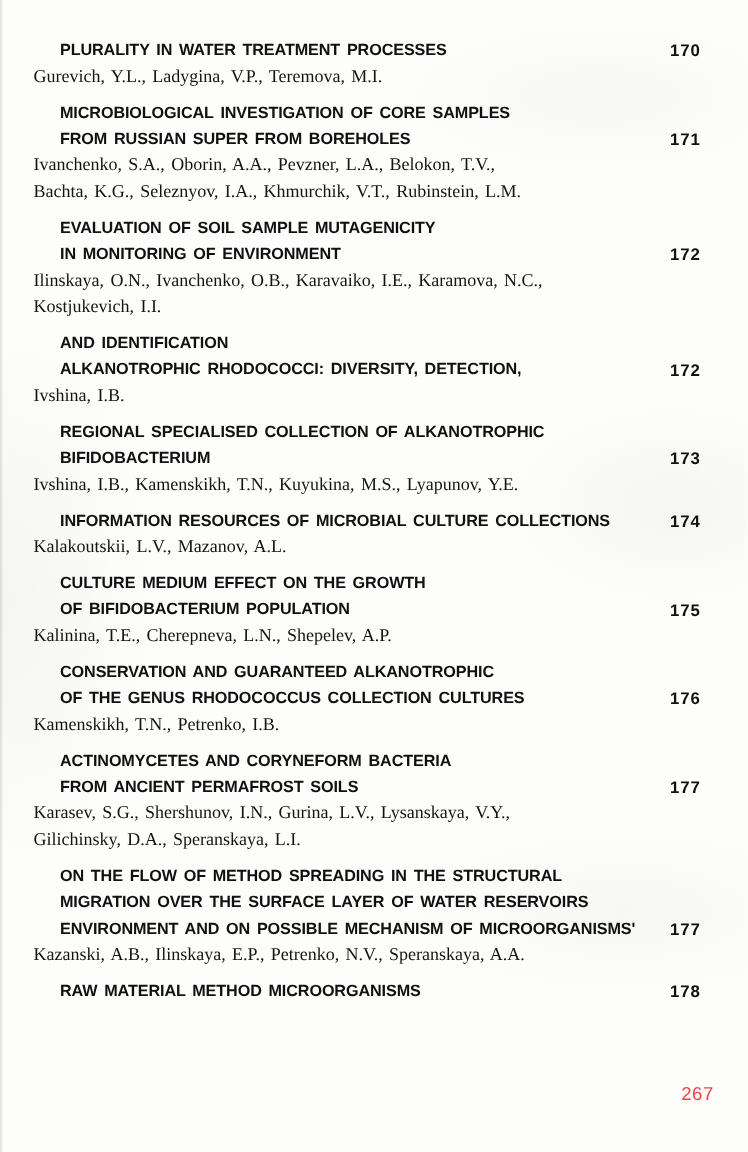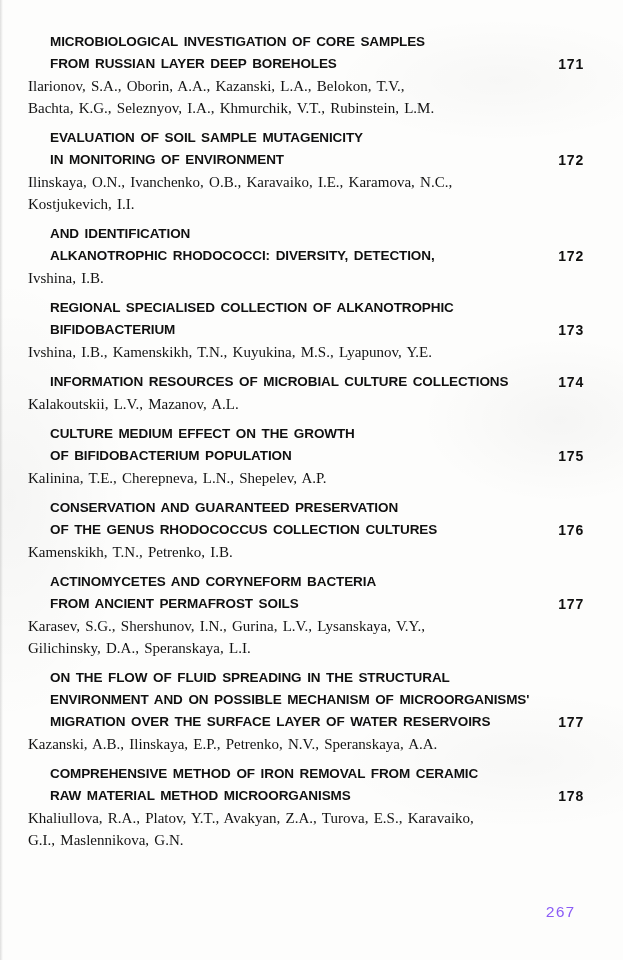--- a/index.html
+++ b/index.html
@@ -65,46 +65,57 @@
   .authors {
     font-family: "Liberation Serif", serif;
     font-size: 15px;
     line-height: 22px;
     word-spacing: 1.5px;
     color: #131313;
   }
   .footer-page-number {
     position: absolute;
     top: 904px;
-    right: 48px;
-    font-family: Liberation Mono, monospace;
+    right: 28px;
+    font-family: Liberation Sans, sans-serif;
     font-size: 15.5px;
     letter-spacing: 0.5px;
-    color: #8b5cf6;
+    color: #ef4444;
   }
 </style>
 </head>
 <body>
 
 <div class="scan-texture"></div>
 <div class="scan-edge"></div>
 
 <div class="page">
   <div>
+  <div class="entry">
+    <div class="title-row">
+      <div class="title">
+            <div class="tline">PLURALITY IN WATER TREATMENT PROCESSES</div>
+          </div>
+      <div class="page-num">170</div>
+    </div>
+    <div class="authors">
+          <div class="aline">Gurevich, Y.L., Ladygina, V.P., Teremova, M.I.</div>
+        </div>
+  </div>
 
   <div class="entry">
     <div class="title-row">
       <div class="title">
             <div class="tline">MICROBIOLOGICAL INVESTIGATION OF CORE SAMPLES</div>
-            <div class="tline">FROM RUSSIAN LAYER DEEP BOREHOLES</div>
+            <div class="tline">FROM RUSSIAN SUPER FROM BOREHOLES</div>
           </div>
       <div class="page-num">171</div>
     </div>
     <div class="authors">
-          <div class="aline">Ilarionov, S.A., Oborin, A.A., Kazanski, L.A., Belokon, T.V.,</div>
+          <div class="aline">Ivanchenko, S.A., Oborin, A.A., Pevzner, L.A., Belokon, T.V.,</div>
           <div class="aline">Bachta, K.G., Seleznyov, I.A., Khmurchik, V.T., Rubinstein, L.M.</div>
         </div>
   </div>
 
   <div class="entry">
     <div class="title-row">
       <div class="title">
             <div class="tline">EVALUATION OF SOIL SAMPLE MUTAGENICITY</div>
             <div class="tline">IN MONITORING OF ENVIRONMENT</div>
           </div>
@@ -163,21 +174,21 @@
       <div class="page-num">175</div>
     </div>
     <div class="authors">
           <div class="aline">Kalinina, T.E., Cherepneva, L.N., Shepelev, A.P.</div>
         </div>
   </div>
 
   <div class="entry">
     <div class="title-row">
       <div class="title">
-            <div class="tline">CONSERVATION AND GUARANTEED PRESERVATION</div>
+            <div class="tline">CONSERVATION AND GUARANTEED ALKANOTROPHIC</div>
             <div class="tline">OF THE GENUS RHODOCOCCUS COLLECTION CULTURES</div>
           </div>
       <div class="page-num">176</div>
     </div>
     <div class="authors">
           <div class="aline">Kamenskikh, T.N., Petrenko, I.B.</div>
         </div>
   </div>
 
   <div class="entry">
@@ -190,40 +201,35 @@
     </div>
     <div class="authors">
           <div class="aline">Karasev, S.G., Shershunov, I.N., Gurina, L.V., Lysanskaya, V.Y.,</div>
           <div class="aline">Gilichinsky, D.A., Speranskaya, L.I.</div>
         </div>
   </div>
 
   <div class="entry">
     <div class="title-row">
       <div class="title">
-            <div class="tline">ON THE FLOW OF FLUID SPREADING IN THE STRUCTURAL</div>
+            <div class="tline">ON THE FLOW OF METHOD SPREADING IN THE STRUCTURAL</div>
+            <div class="tline">MIGRATION OVER THE SURFACE LAYER OF WATER RESERVOIRS</div>
             <div class="tline">ENVIRONMENT AND ON POSSIBLE MECHANISM OF MICROORGANISMS'</div>
-            <div class="tline">MIGRATION OVER THE SURFACE LAYER OF WATER RESERVOIRS</div>
           </div>
       <div class="page-num">177</div>
     </div>
     <div class="authors">
           <div class="aline">Kazanski, A.B., Ilinskaya, E.P., Petrenko, N.V., Speranskaya, A.A.</div>
         </div>
   </div>
 
   <div class="entry">
     <div class="title-row">
       <div class="title">
-            <div class="tline">COMPREHENSIVE METHOD OF IRON REMOVAL FROM CERAMIC</div>
             <div class="tline">RAW MATERIAL METHOD MICROORGANISMS</div>
           </div>
       <div class="page-num">178</div>
     </div>
-    <div class="authors">
-          <div class="aline">Khaliullova, R.A., Platov, Y.T., Avakyan, Z.A., Turova, E.S., Karavaiko,</div>
-          <div class="aline">G.I., Maslennikova, G.N.</div>
-        </div>
   </div>
 </div>
 </div>
 
 <div class="footer-page-number">267</div>
 
 </body></html>

